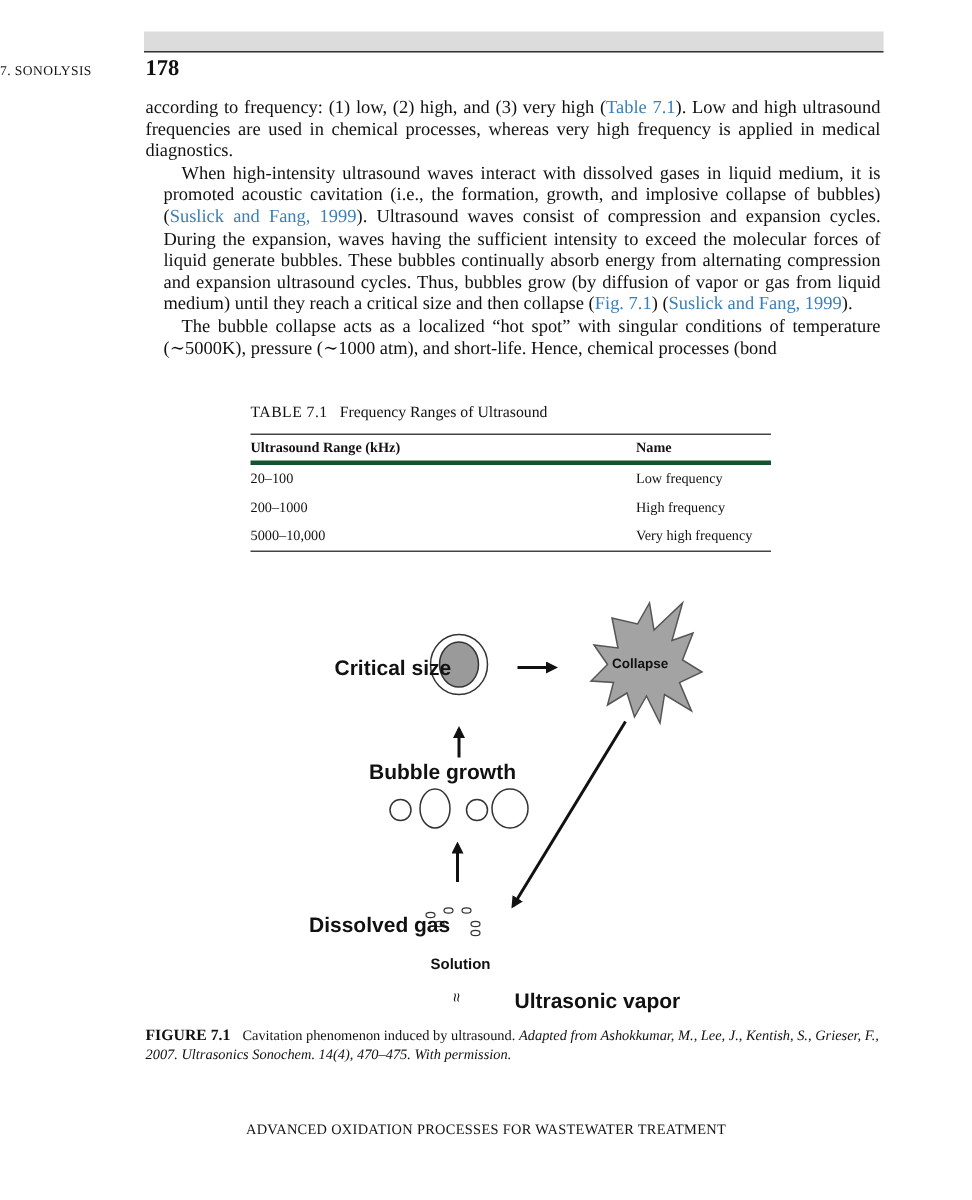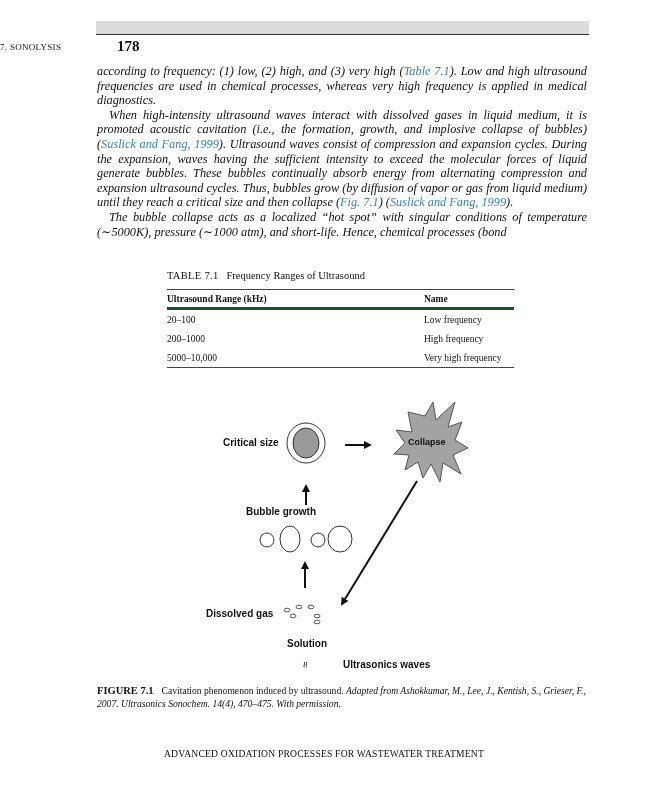--- a/index.html
+++ b/index.html
@@ -1,34 +1,34 @@
 <!DOCTYPE html>
 <html><head>
   <meta charset="utf-8">
   <style>
     html, body { margin: 0; padding: 0; background: #ffffff; }
     body { width: 648px; height: 800px; position: relative; overflow: hidden;
            font-family: "Liberation Serif", "DejaVu Serif", serif; color: #111; }
     .topbar { position: absolute; left: 96px; top: 21px; width: 493px; height: 13px; background: #dcdcdc; border-bottom: 1.5px solid #333; }
-    .page-num { position: absolute; left: 97px; top: 38px; font-size: 15px; font-weight: bold; margin-left: 20px; }
+    .page-num { position: absolute; left: 97px; top: 38px; font-size: 15px; font-weight: bold; }
     .running-head { position: absolute; left: 0; width: 648px; top: 42px; text-align: left; font-size: 9px; letter-spacing: 0.3px; }
     .body-text { position: absolute; left: 97px; top: 64px; width: 490px; font-size: 12.3px; line-height: 14.6px; text-align: justify; }
-    .body-text p { margin: 0; font-style: italic; }
-    .body-text p.indent { text-indent: 12px; }
+    .body-text p { margin: 0; }
+    .body-text p.indent { text-indent: 12px; margin-left: 12px; }
     .link { color: #3a7fb5; }
     .table-caption { position: absolute; left: 167px; top: 270px; font-size: 10.5px; }
     .table-caption .lbl { font-weight: normal; letter-spacing: 0.3px; margin-right: 8px; }
     table.freq { position: absolute; left: 167px; top: 289px; width: 347px; border-collapse: collapse; font-size: 9.5px; }
     table.freq th { text-align: left; font-weight: bold; padding: 4px 0 3px 0; border-top: 1.5px solid #444; border-bottom: 3px solid #14532d; }
     table.freq td { padding: 4px 0 4px 0; height: 11px; }
     table.freq tr:last-child td { border-bottom: 1.5px solid #444; margin-top: 14px; }
     table.freq .col2 { width: 90px; }
     .figure { position: absolute; left: 0; top: 0; width: 648px; height: 800px; pointer-events: none; }
     .figure svg { position: absolute; left: 0; top: 0; }
-    .fig-label { position: absolute; font-family: "Liberation Sans", "DejaVu Sans", sans-serif; font-weight: bold; font-size: 10px; color: #111; }
+    .fig-label { position: absolute; font-family: "Liberation Sans", "DejaVu Sans", sans-serif; font-weight: bold; font-size: 14px; color: #111; }
     .fig-caption { position: absolute; left: 97px; top: 684px; width: 492px; font-size: 9.6px; line-height: 13px; }
     .fig-caption .lbl { font-weight: bold; font-size: 10.5px; margin-right: 8px; margin-top: 48px; }
     .fig-caption em { font-style: italic; }
     .footer { position: absolute; left: 0; width: 648px; top: 748px; text-align: center; font-size: 9.6px; letter-spacing: 0.2px; }
   </style>
 </head>
 <body>
 
 <div class="topbar"></div>
 <div class="page-num">178</div>
@@ -104,20 +104,20 @@
       <ellipse cx="317" cy="616" rx="3" ry="1.8"></ellipse>
       <ellipse cx="317" cy="622" rx="3" ry="1.8"></ellipse>
     </g>
   </svg>
   <div class="fig-label" style="left:223px; top:437px;">Critical size</div>
   <div class="fig-label" style="left:408px; top:437px; font-size:9px;">Collapse</div>
   <div class="fig-label" style="left:224px; top:506px;margin-left:22px;">Bubble  growth</div>
   <div class="fig-label" style="left:206px; top:608px;">Dissolved gas</div>
   <div class="fig-label" style="left:287px; top:638px; font-size:10px;">Solution</div>
   <div class="fig-label" style="left:302px; top:659px; font-weight:normal; font-size:11px; transform:rotate(-90deg);">≈</div>
-  <div class="fig-label" style="left:343px; top:659px;">Ultrasonics waves</div>
+  <div class="fig-label" style="left:343px; top:659px;">Ultrasonic vapor</div>
 </div>
 
 <div class="fig-caption">
   <span class="lbl">FIGURE 7.1</span><span>Cavitation phenomenon induced by ultrasound. </span><em>Adapted from Ashokkumar, M., Lee, J., Kentish, S., Grieser, F., 2007. Ultrasonics Sonochem. 14(4), 470–475. With permission.</em>
 </div>
 
 <div class="footer">ADVANCED OXIDATION PROCESSES FOR WASTEWATER TREATMENT</div>
 
 </body></html>

